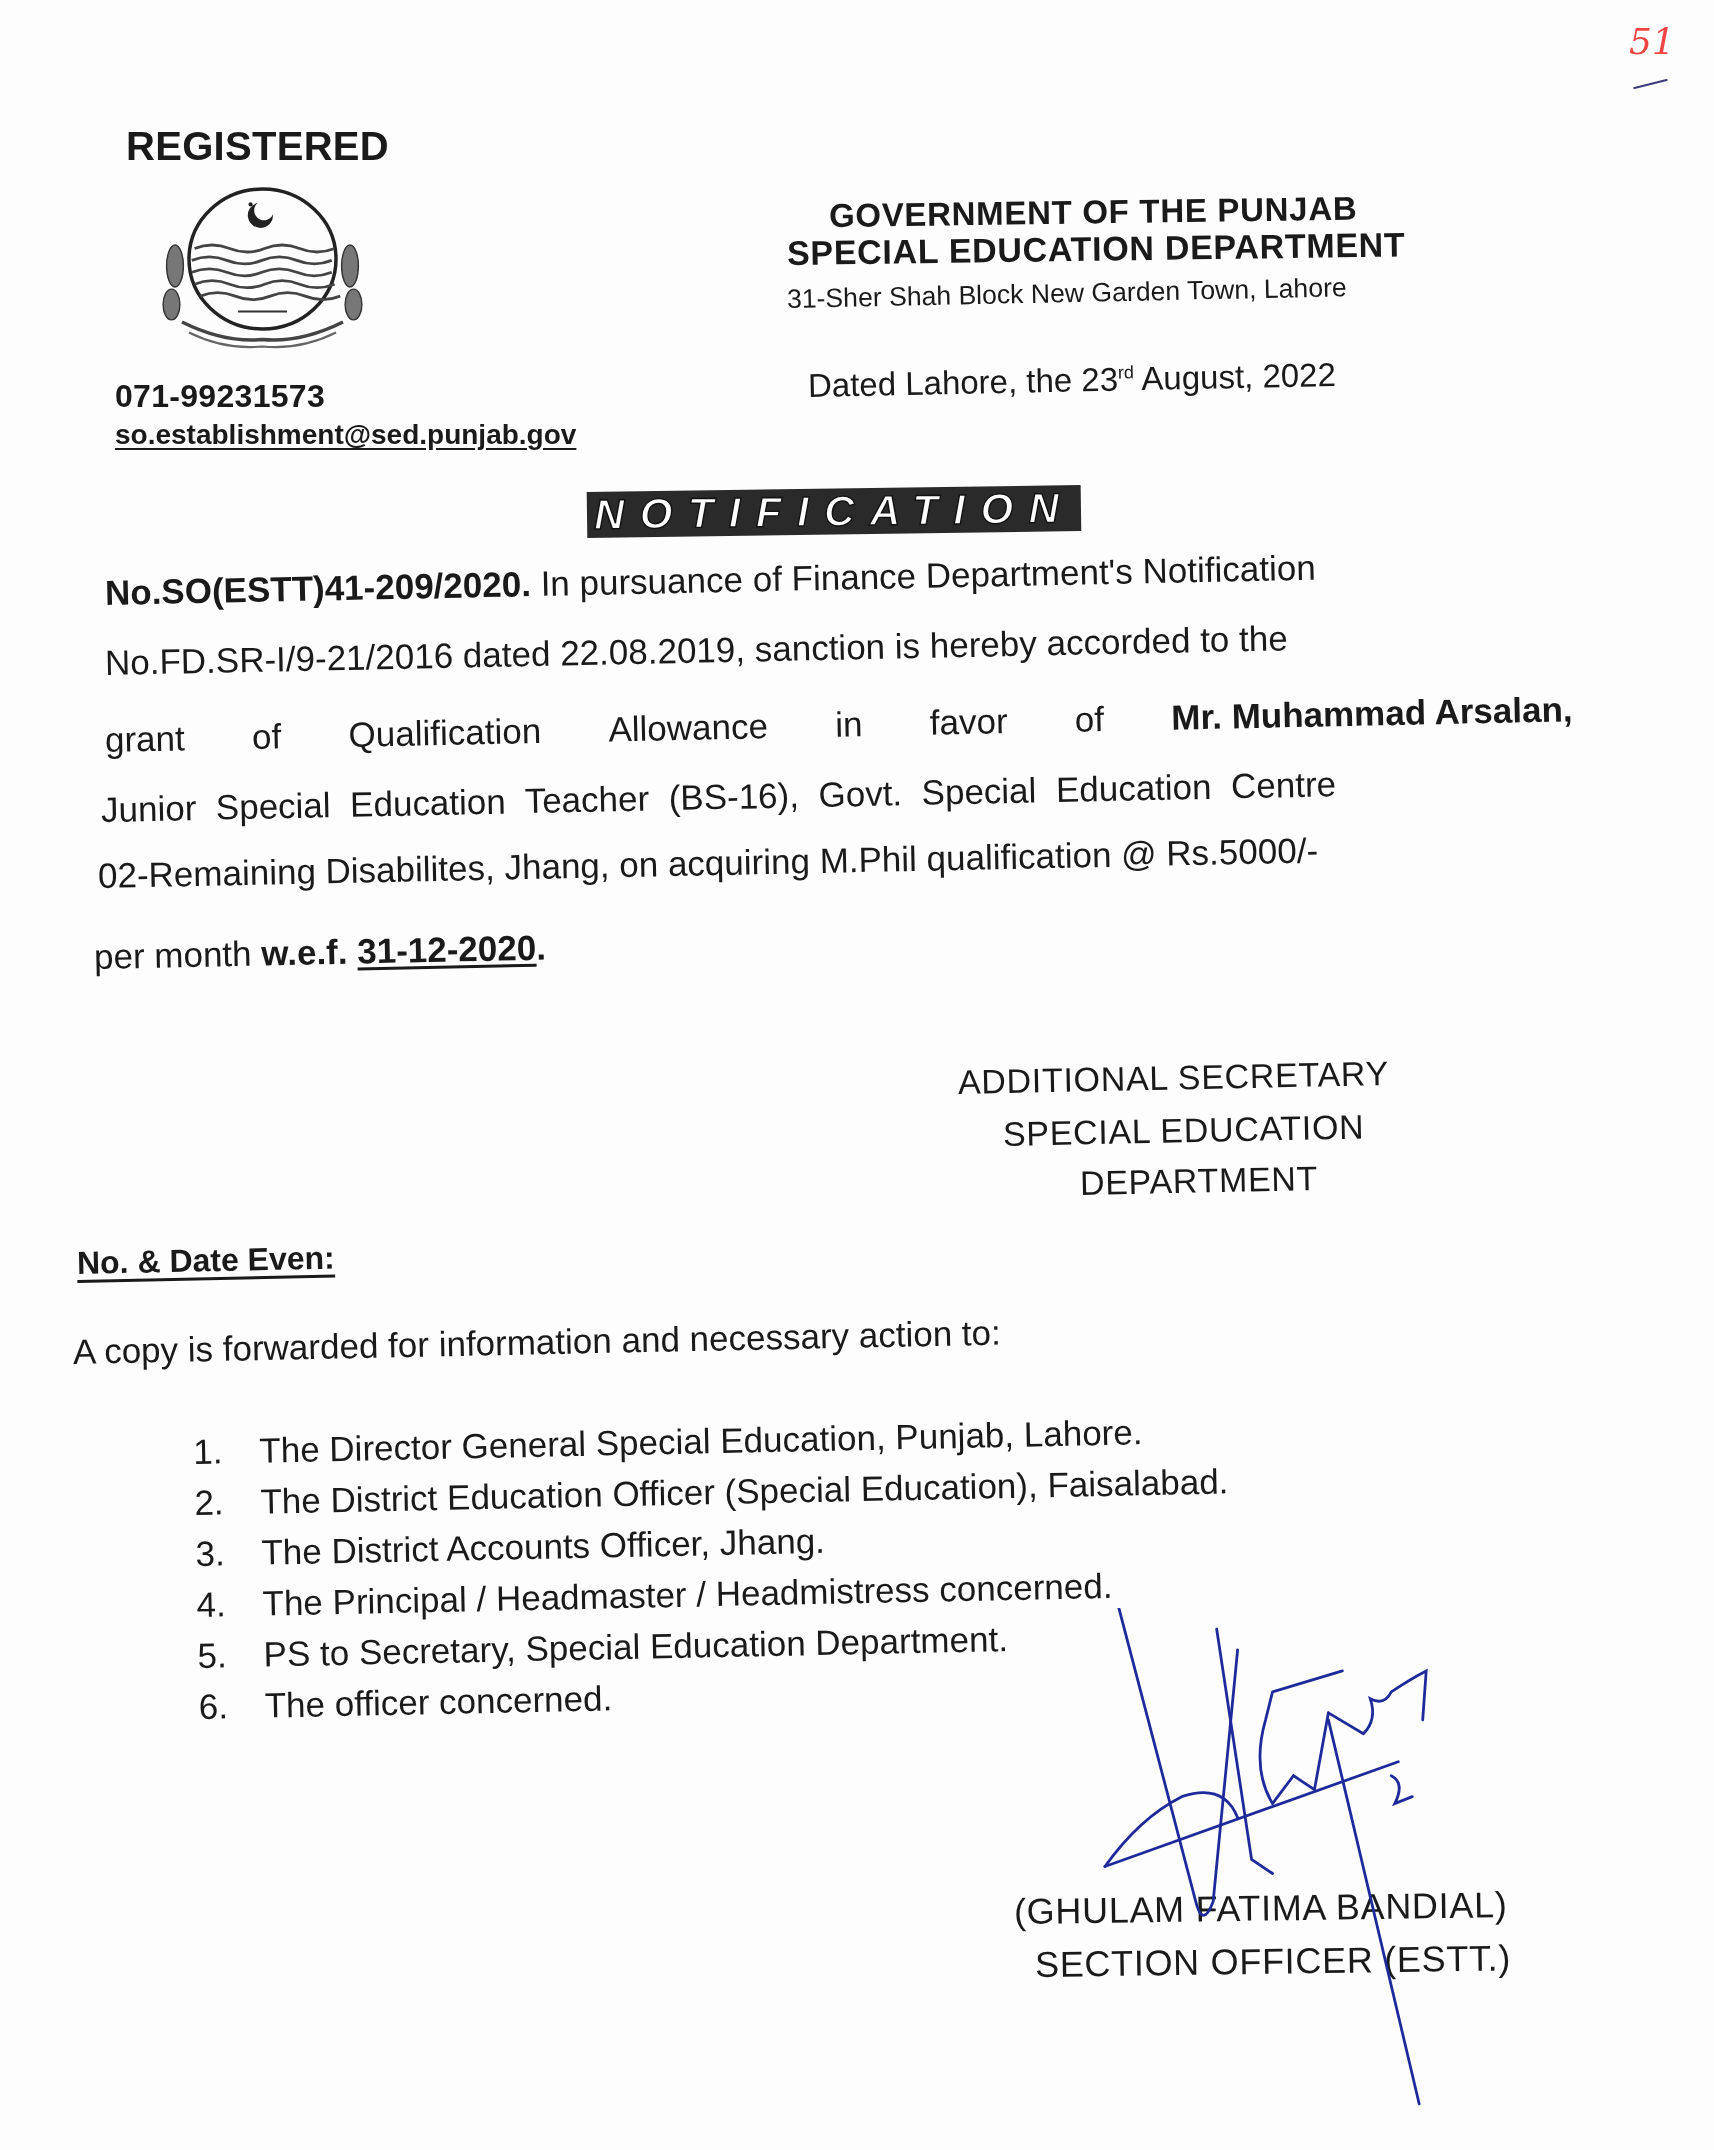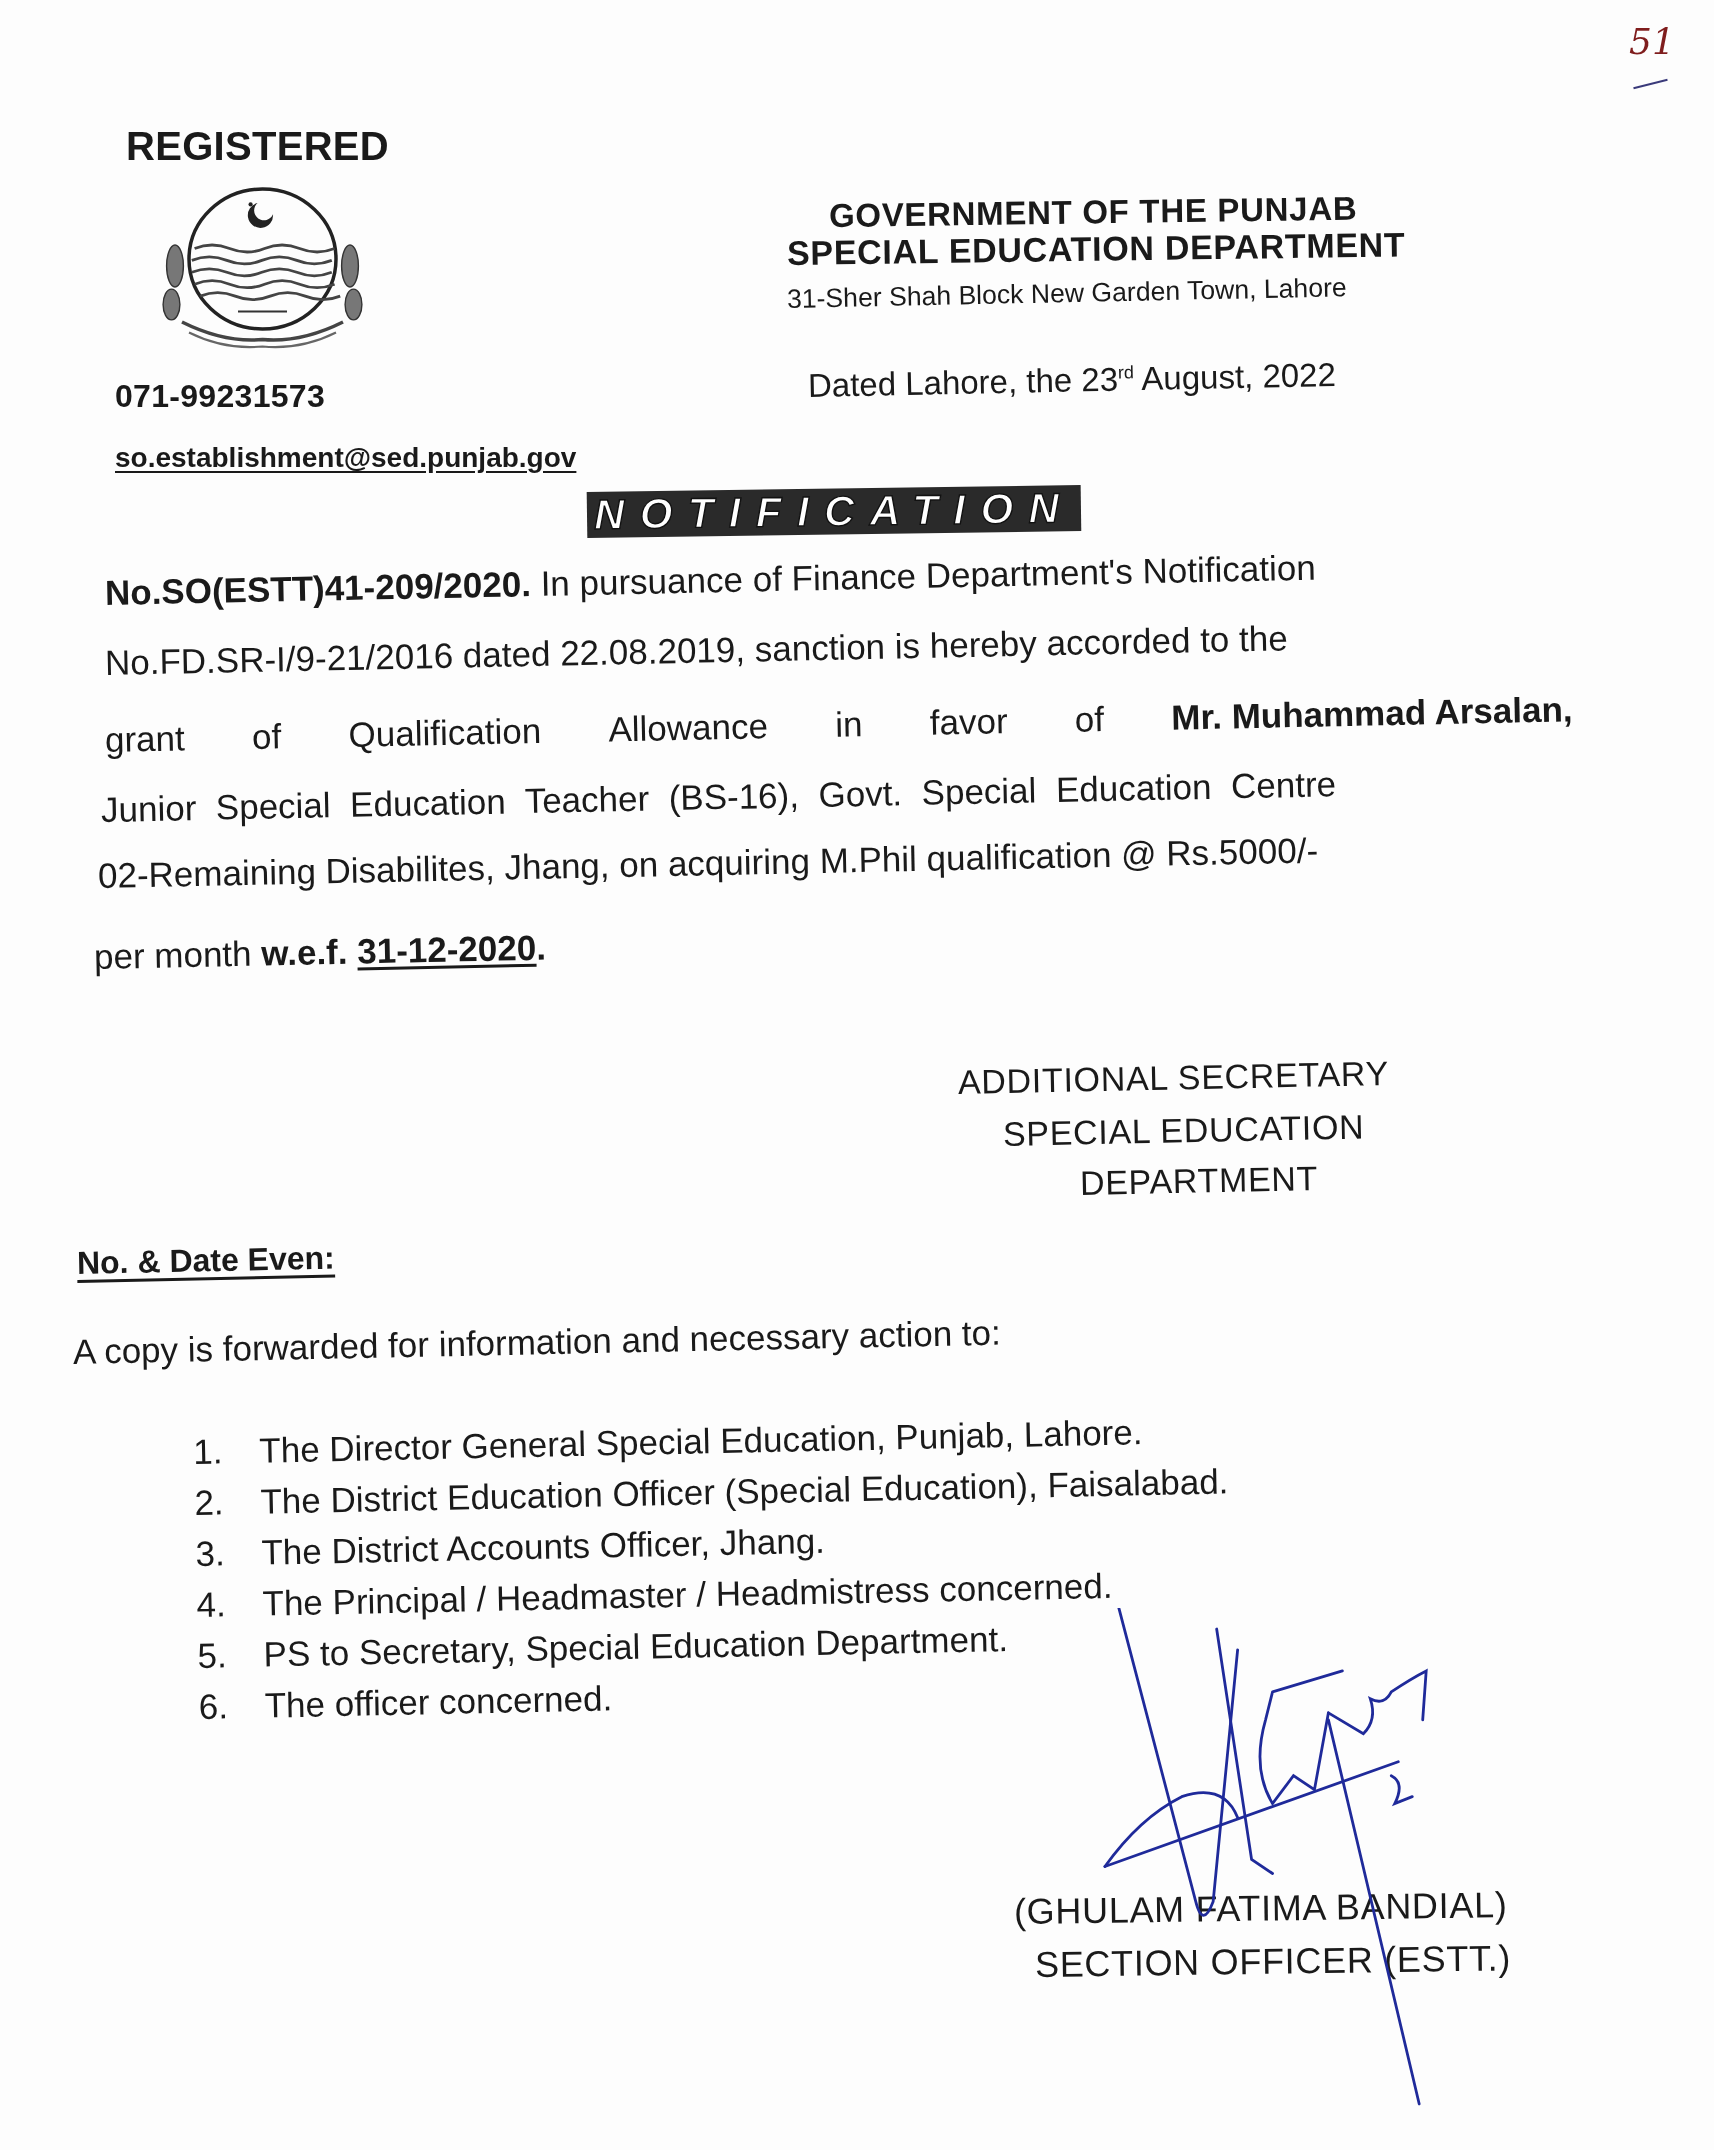--- a/index.html
+++ b/index.html
@@ -5,27 +5,27 @@
   html, body { margin:0; padding:0; }
   body {
     width:1714px; height:2151px; position:relative; overflow:hidden;
     background:#fdfdfd; color:#1a1a1a;
     font-family:"Liberation Sans", "DejaVu Sans", sans-serif;
   }
   .abs { position:absolute; }
   .rot-l { transform:rotate(-1.2deg); transform-origin:left center; }
   .rot-s { transform:rotate(-0.8deg); transform-origin:left center; }
 
-  #page-mark { left:1629px; top:21px; font-family:"DejaVu Serif", serif; font-size:36px; color:#7f1d1d; font-style:italic; }
+  #page-mark { left:1629px; top:21px; font-family:"DejaVu Serif", serif; font-size:36px; color:#ef4444; font-style:italic; }
   #page-mark-line { left:1633px; top:83px; width:35px; height:2.1px; background:#3a3a7a; transform:rotate(-14deg); }
 
   #registered { left:126px; top:124px; font-size:40px; font-weight:bold; text-underline-offset:5.6px; letter-spacing:0.3px; }
   #emblem { left:133px; top:182px; width:259px; height:182px; }
   #phone { left:115px; top:378px; font-size:32px; font-weight:bold; letter-spacing:0.3px; }
-  #email { left:115px; top:442px; font-size:28px; font-weight:bold; text-decoration:underline; text-underline-offset:4.2px; }
+  #email { left:115px; top:419px; font-size:28px; font-weight:bold; text-decoration:underline; text-underline-offset:4.2px; }
 
   #gov-title { left:829px; top:197px; font-size:33px; font-weight:bold; letter-spacing:0.7px; }
   #dept-title { left:787px; top:234px; font-size:34px; font-weight:bold; letter-spacing:0.7px; }
   #address { left:787px; top:284px; font-size:26.6px; }
   #dated { left:808px; top:367px; font-size:33px; }
   #dated sup { font-size:18px; }
 
   #notification { left:587px; top:492px; padding:1.4px 7px; background:#2a2a2a; color:#fff; font-size:42px; font-weight:bold; font-style:italic; letter-spacing:15.4px; line-height:43px; -webkit-text-stroke:1.4px #111; }
 
   .para-line { font-size:35px; white-space:nowrap; }

